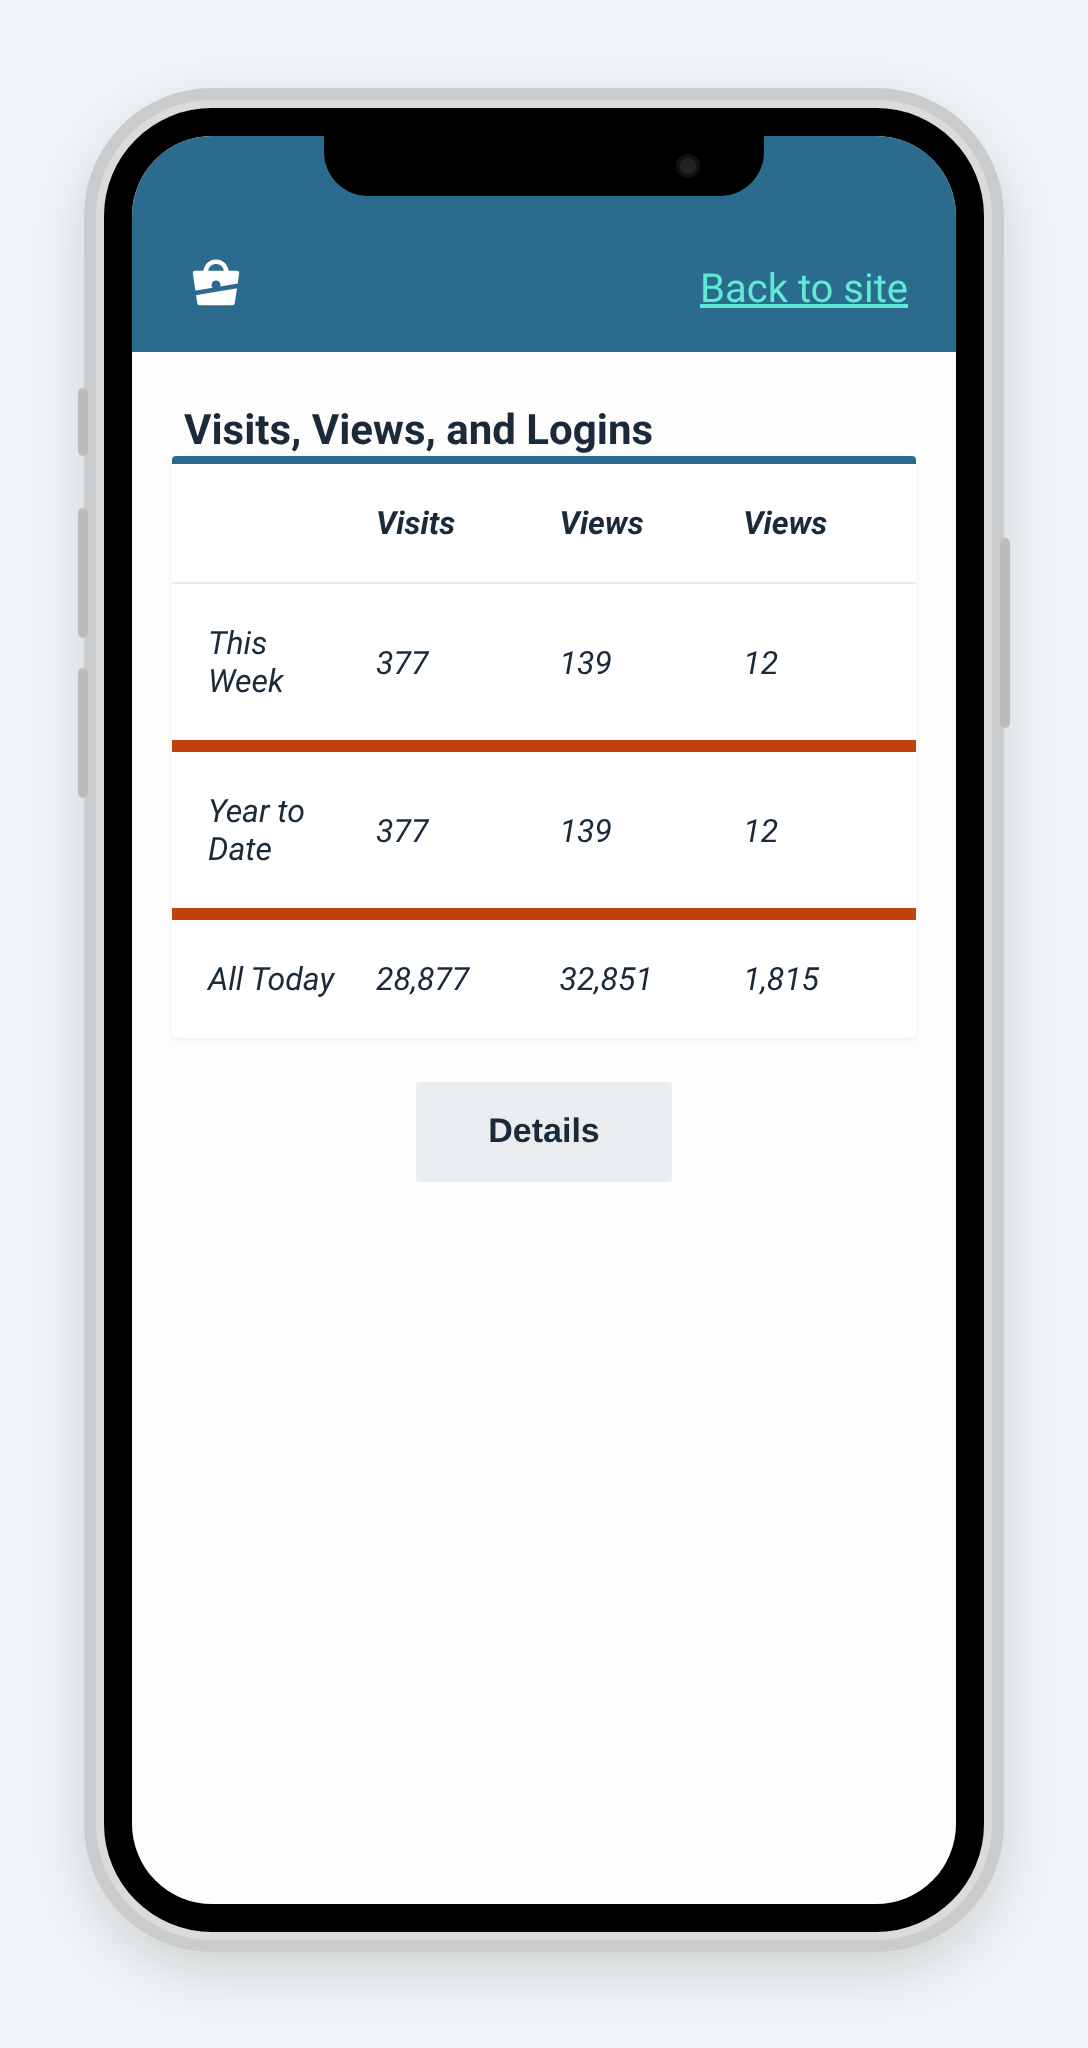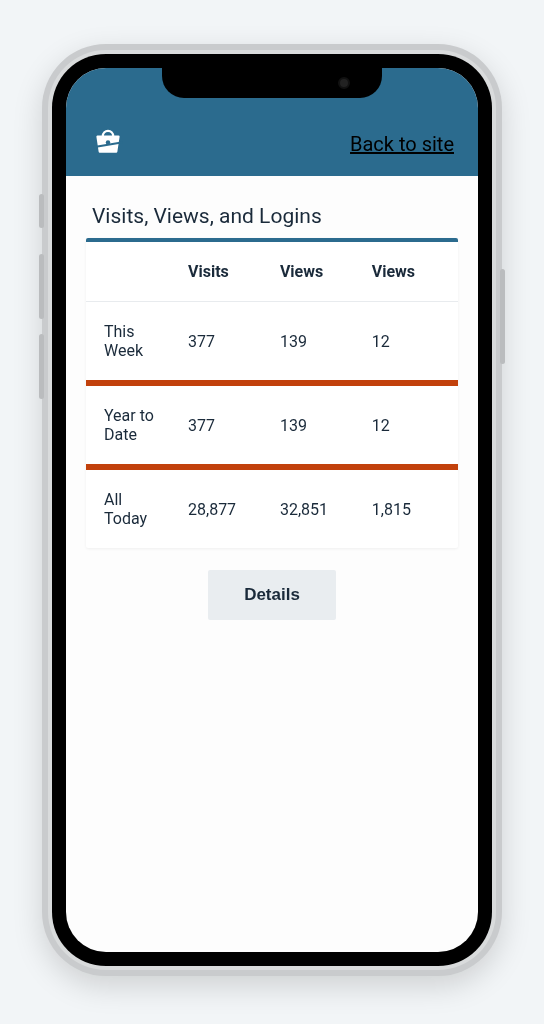--- a/index.html
+++ b/index.html
@@ -87,49 +87,49 @@
     justify-content: space-between;
     padding: 0 24px 20px 24px;
     color: #fff;
   }
   .logo {
     display: flex;
     align-items: center;
   }
   .logo svg { width: 36px; height: 36px; }
   .back-link {
-    color: #000000;
+    color: #5eead4;
     font-size: 20px;
     text-decoration: underline;
     cursor: pointer;
   }
   .content {
     padding: 28px 20px 20px 20px;
   }
   .card-title {
     font-size: 21px;
-    font-weight: 400;
+    font-weight: 700;
     color: #1a2a3a;
-    margin-bottom: 10px;
     padding-left: 6px;
   }
   .title-rule {
     height: 4px;
     background: #2b6b8e;
     margin-bottom: 0;
   }
   .card {
     background: #fff;
     border-radius: 2px;
     box-shadow: 0 1px 3px rgba(0,0,0,0.06);
     overflow: hidden;
   }
   table {
     width: 100%;
     border-collapse: collapse;
+    font-style: italic;
   }
   th, td {
     text-align: left;
     padding: 20px 10px;
     font-size: 16px;
     color: #1a2a3a;
   }
   th:first-child, td:first-child { padding-left: 18px; width: 92px; }
   th:last-child, td:last-child { padding-right: 18px; }
   th { font-weight: 700; border-bottom: 1px solid #e8ebee; }

